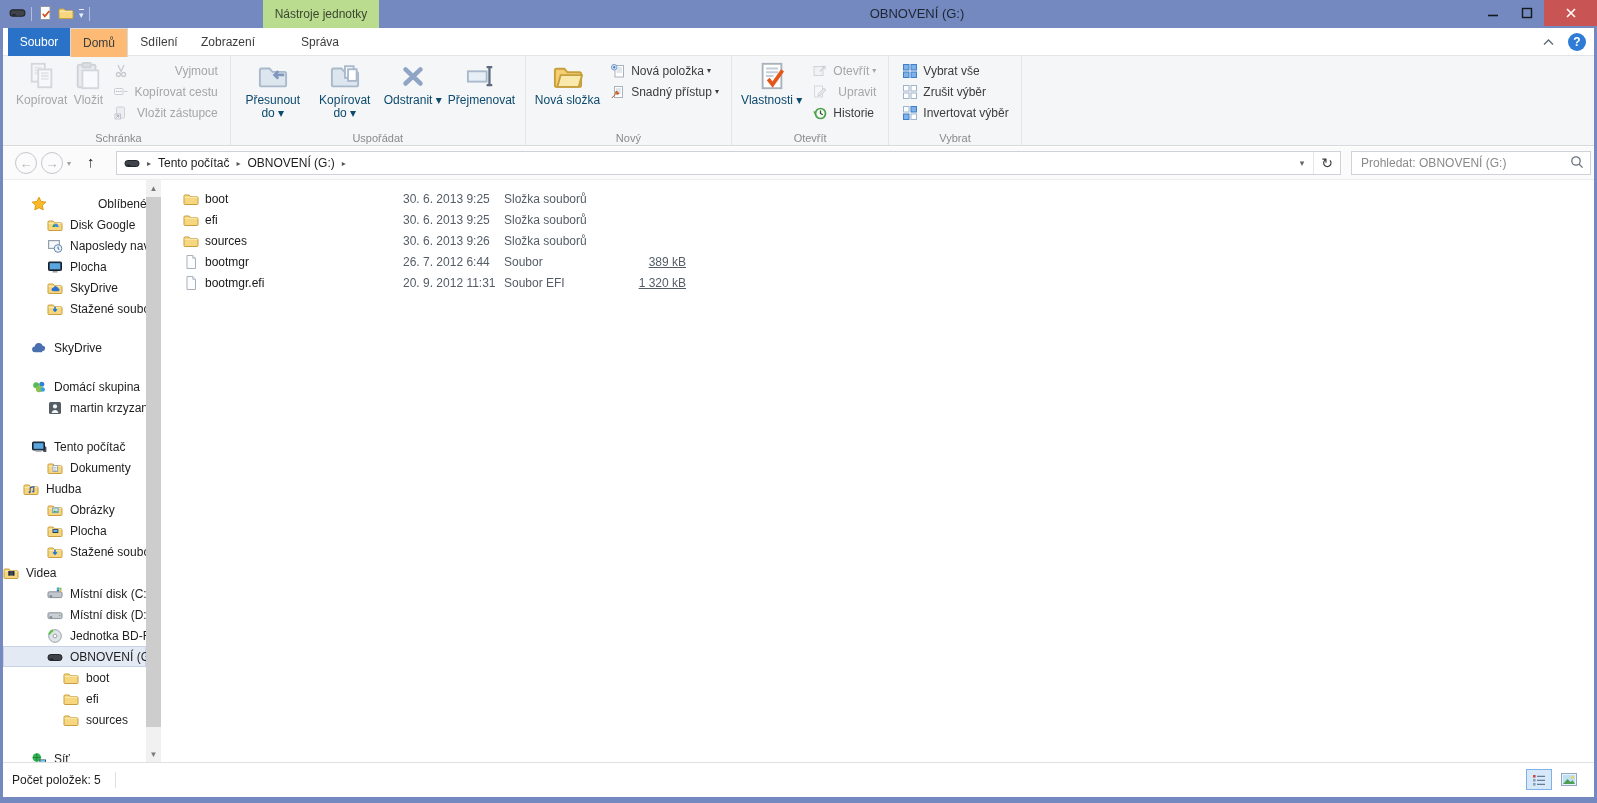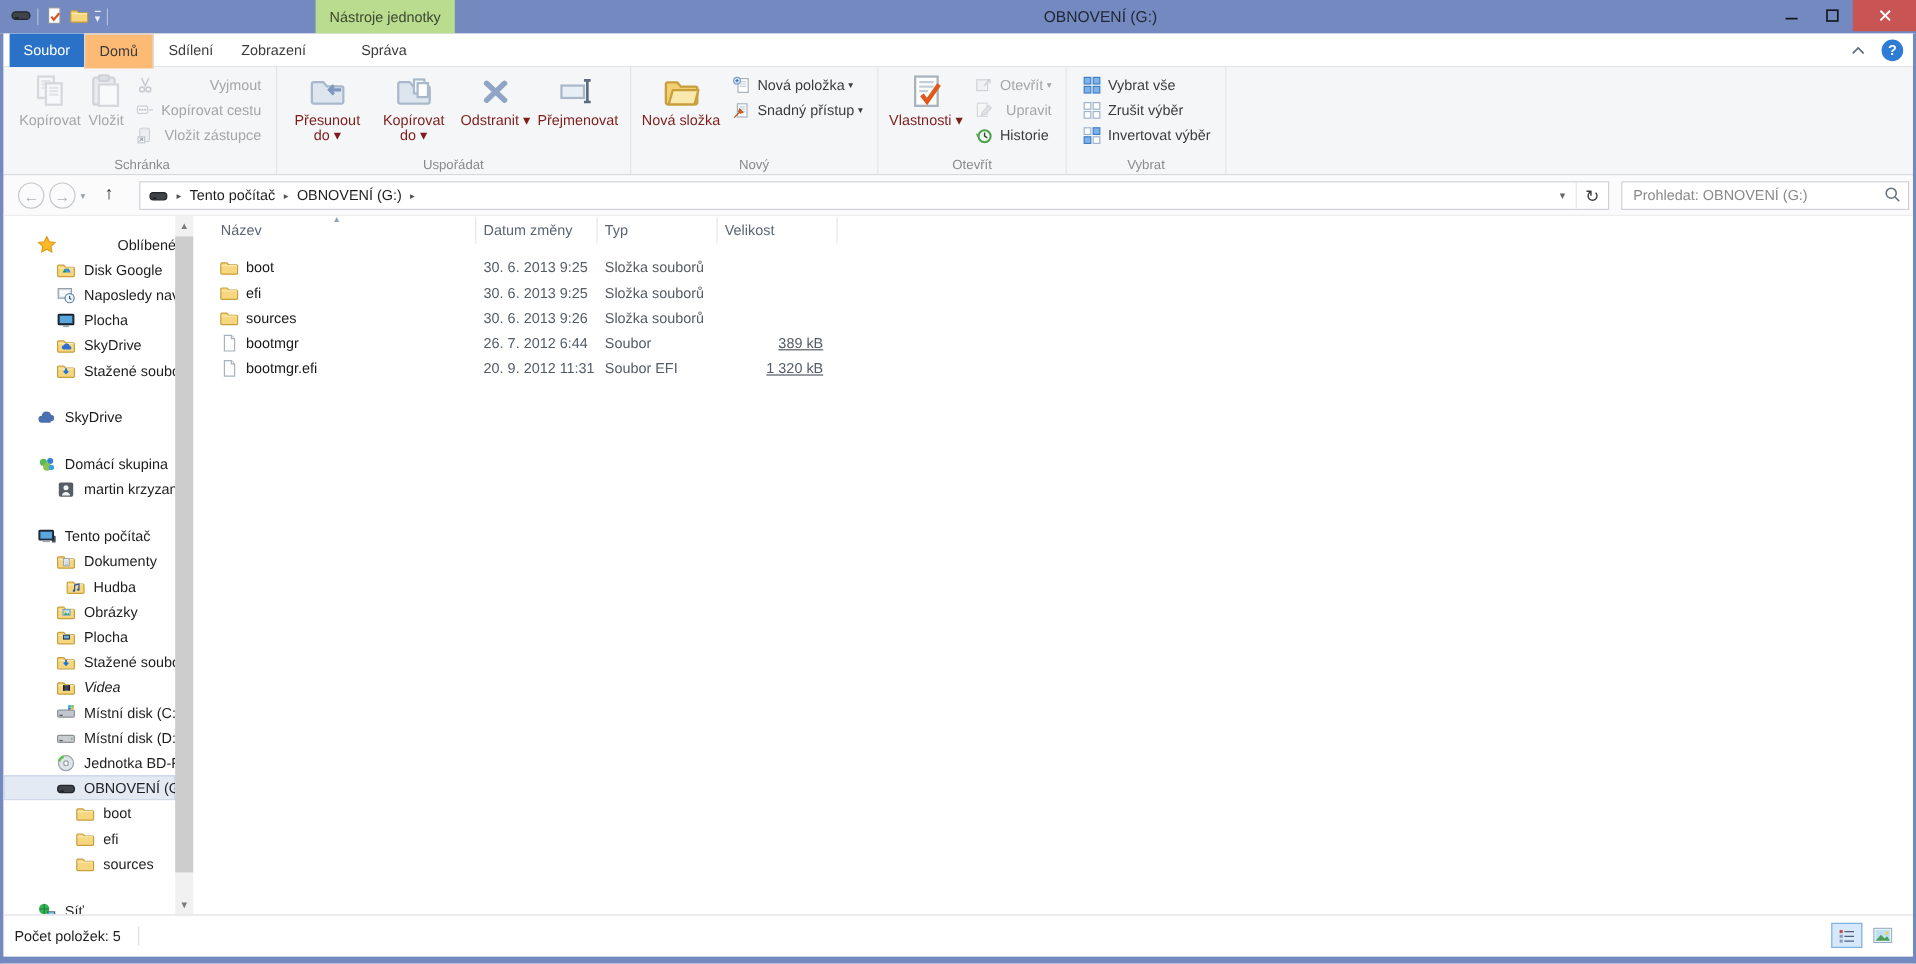--- a/index.html
+++ b/index.html
@@ -26,21 +26,21 @@
   .tab{position:absolute;top:0;height:28px;display:flex;align-items:center;justify-content:center;color:#3c3c3c;box-sizing:border-box;}
   .tab.active{background:#fdba74;border:1px solid #d8d9da;border-bottom:none;height:29px;z-index:2;}
   .tabsrow-right{position:absolute;right:8px;top:5px;display:flex;align-items:center;gap:14px;}
   .help-btn{width:18px;height:18px;border-radius:50%;background:#2f7cd6;color:#fff;font-weight:bold;
             display:flex;align-items:center;justify-content:center;font-size:12px;}
   
   .ribbon{position:absolute;left:3px;top:56px;width:1591px;height:90px;background:#f5f6f7;
           border-bottom:1px solid #d8d9da;box-sizing:border-box;display:flex;align-items:stretch;padding-left:4px;}
   .rib-group{position:relative;display:flex;align-items:flex-start;padding:2px 8px 16px 6px;border-right:1px solid #e4e5e7;}
   .rib-label{position:absolute;bottom:1px;left:0;right:0;text-align:center;color:#8a8a8a;font-size:11px;}
-  .rib-big{display:flex;flex-direction:column;align-items:center;padding:3px 2px 0 2px;margin:0 1px;color:#7f1d1d;text-align:center;line-height:13px;}
+  .rib-big{display:flex;flex-direction:column;align-items:center;padding:3px 2px 0 2px;margin:0 1px;color:#0c4a6e;text-align:center;line-height:13px;}
   .rib-big .ic{width:30px;height:30px;margin-bottom:3px;}
   .rib-big .lbl{max-width:66px;white-space:normal;}
   .rib-smallstack{display:flex;flex-direction:column;margin-left:3px;padding-top:2px;}
   .rib-small{display:flex;align-items:center;height:21px;color:#3c3c3c;padding:0 4px;white-space:nowrap;}
   .rib-small .ic{width:16px;height:16px;margin-right:5px;flex:0 0 16px;}
   .disabled{color:#a6a6a6 !important;justify-content:space-between;}
   .disabled .ic{opacity:.55;filter:grayscale(55%);}
   .dd{font-size:8px;margin-left:3px;color:inherit;}
   
   .addr-row{position:absolute;left:3px;top:147px;width:1591px;height:33px;background:#fbfbfc;border-bottom:1px solid #ededee;box-sizing:border-box;}
@@ -465,21 +465,21 @@
         </div>
         <div class="side-item" style="padding-left: 44px;">
           <span class="ic"><svg width="16" height="16" viewBox="0 0 16 16" xmlns="http://www.w3.org/2000/svg">
               <path d="M1 4.9c0-.5.4-.9.9-.9h4.2l1.6 1.8h6.4c.5 0 .9.4.9.9v5.9c0 .5-.4.9-.9.9H1.9c-.5 0-.9-.4-.9-.9z" fill="#f6d77f" stroke="#c79f3c"></path>
               <path d="M1.7 6.4h12.6" stroke="#fbeab2"></path>
               <rect x="6" y="5.5" width="4.6" height="6" fill="#fff" stroke="#9aa7b5"></rect>
               <path d="M7 7.5h2.6M7 9h2.6M7 10.5h2.6" stroke="#b9c4d0"></path>
             </svg></span>
           <span>Dokumenty</span>
         </div>
-        <div class="side-item" style="padding-left: 52px;">
+        <div class="side-item" style="padding-left: 20px;">
           <span class="ic"><svg width="16" height="16" viewBox="0 0 16 16" xmlns="http://www.w3.org/2000/svg">
               <path d="M1 4.9c0-.5.4-.9.9-.9h4.2l1.6 1.8h6.4c.5 0 .9.4.9.9v5.9c0 .5-.4.9-.9.9H1.9c-.5 0-.9-.4-.9-.9z" fill="#f6d77f" stroke="#c79f3c"></path>
               <path d="M1.7 6.4h12.6" stroke="#fbeab2"></path>
               <path d="M7.2 11.2V6.6l3.6-.8v4.6" stroke="#3558a8" fill="none" stroke-width="1.1"></path>
               <circle cx="6.6" cy="11.2" r="1" fill="#3558a8"></circle>
               <circle cx="10.2" cy="10.4" r="1" fill="#3558a8"></circle>
             </svg></span>
           <span>Hudba</span>
         </div>
         <div class="side-item" style="padding-left: 44px;">
@@ -502,21 +502,21 @@
           <span>Plocha</span>
         </div>
         <div class="side-item" style="padding-left: 44px;">
           <span class="ic"><svg width="16" height="16" viewBox="0 0 16 16" xmlns="http://www.w3.org/2000/svg">
               <path d="M1 4.9c0-.5.4-.9.9-.9h4.2l1.6 1.8h6.4c.5 0 .9.4.9.9v5.9c0 .5-.4.9-.9.9H1.9c-.5 0-.9-.4-.9-.9z" fill="#f6d77f" stroke="#c79f3c"></path>
               <path d="M1.7 6.4h12.6" stroke="#fbeab2"></path>
               <path d="M8 5.8v4.2M6.2 8.2 8 10l1.8-1.8" stroke="#1e7ad4" stroke-width="1.6" fill="none"></path>
             </svg></span>
           <span>Stažené soubory</span>
         </div>
-        <div class="side-item" style="padding-left: 44px; font-style: italic;">
+        <div class="side-item" style="">
           <span class="ic"><svg width="16" height="16" viewBox="0 0 16 16" xmlns="http://www.w3.org/2000/svg">
               <path d="M1 4.9c0-.5.4-.9.9-.9h4.2l1.6 1.8h6.4c.5 0 .9.4.9.9v5.9c0 .5-.4.9-.9.9H1.9c-.5 0-.9-.4-.9-.9z" fill="#f6d77f" stroke="#c79f3c"></path>
               <path d="M1.7 6.4h12.6" stroke="#fbeab2"></path>
               <rect x="5.5" y="6" width="5.8" height="4.6" fill="#3c4654"></rect>
               <rect x="5.5" y="6" width="1.2" height="4.6" fill="#1d2430"></rect>
               <rect x="10.1" y="6" width="1.2" height="4.6" fill="#1d2430"></rect>
             </svg></span>
           <span>Videa</span>
         </div>
         <div class="side-item" style="padding-left: 44px;">
@@ -587,27 +587,20 @@
         </div>
       </div>
     </div>
   <div class="side-scroll">
     <div class="ss-btn" style="top:0">▲</div>
     <div class="ss-thumb"></div>
     <div class="ss-btn" style="bottom:0">▼</div>
   </div>
 
   <div class="filepane">
-    <div class="fcols" id="fcols">
-      <span class="sort-arrow">▲</span>
-    <div class="fcol c-name">Název</div>
-        <div class="fcol c-date">Datum změny</div>
-        <div class="fcol c-type">Typ</div>
-        <div class="fcol c-size">Velikost</div>
-      </div>
     <div class="frows" id="frows">
         <div class="frow">
           <div class="fc c-name">
             <span class="ic"><svg width="16" height="16" viewBox="0 0 16 16" xmlns="http://www.w3.org/2000/svg">
                 <path d="M1 4.9c0-.5.4-.9.9-.9h4.2l1.6 1.8h6.4c.5 0 .9.4.9.9v5.9c0 .5-.4.9-.9.9H1.9c-.5 0-.9-.4-.9-.9z" fill="#f6d77f" stroke="#c79f3c"></path>
                 <path d="M1.7 6.4h12.6" stroke="#fbeab2"></path>
               </svg></span>
             <span>boot</span>
           </div>
           <div class="fc c-date">30. 6. 2013 9:25</div>

